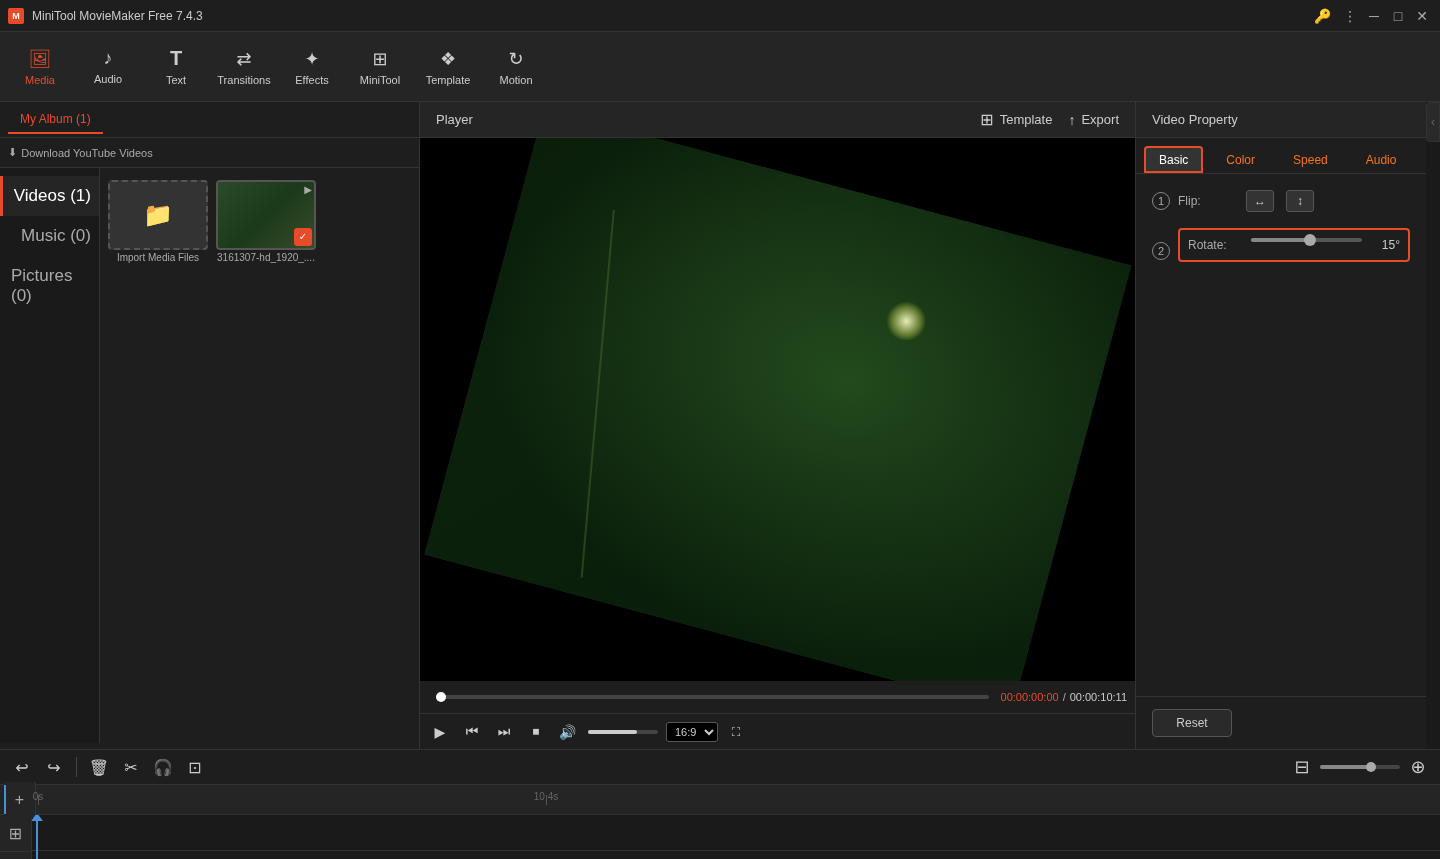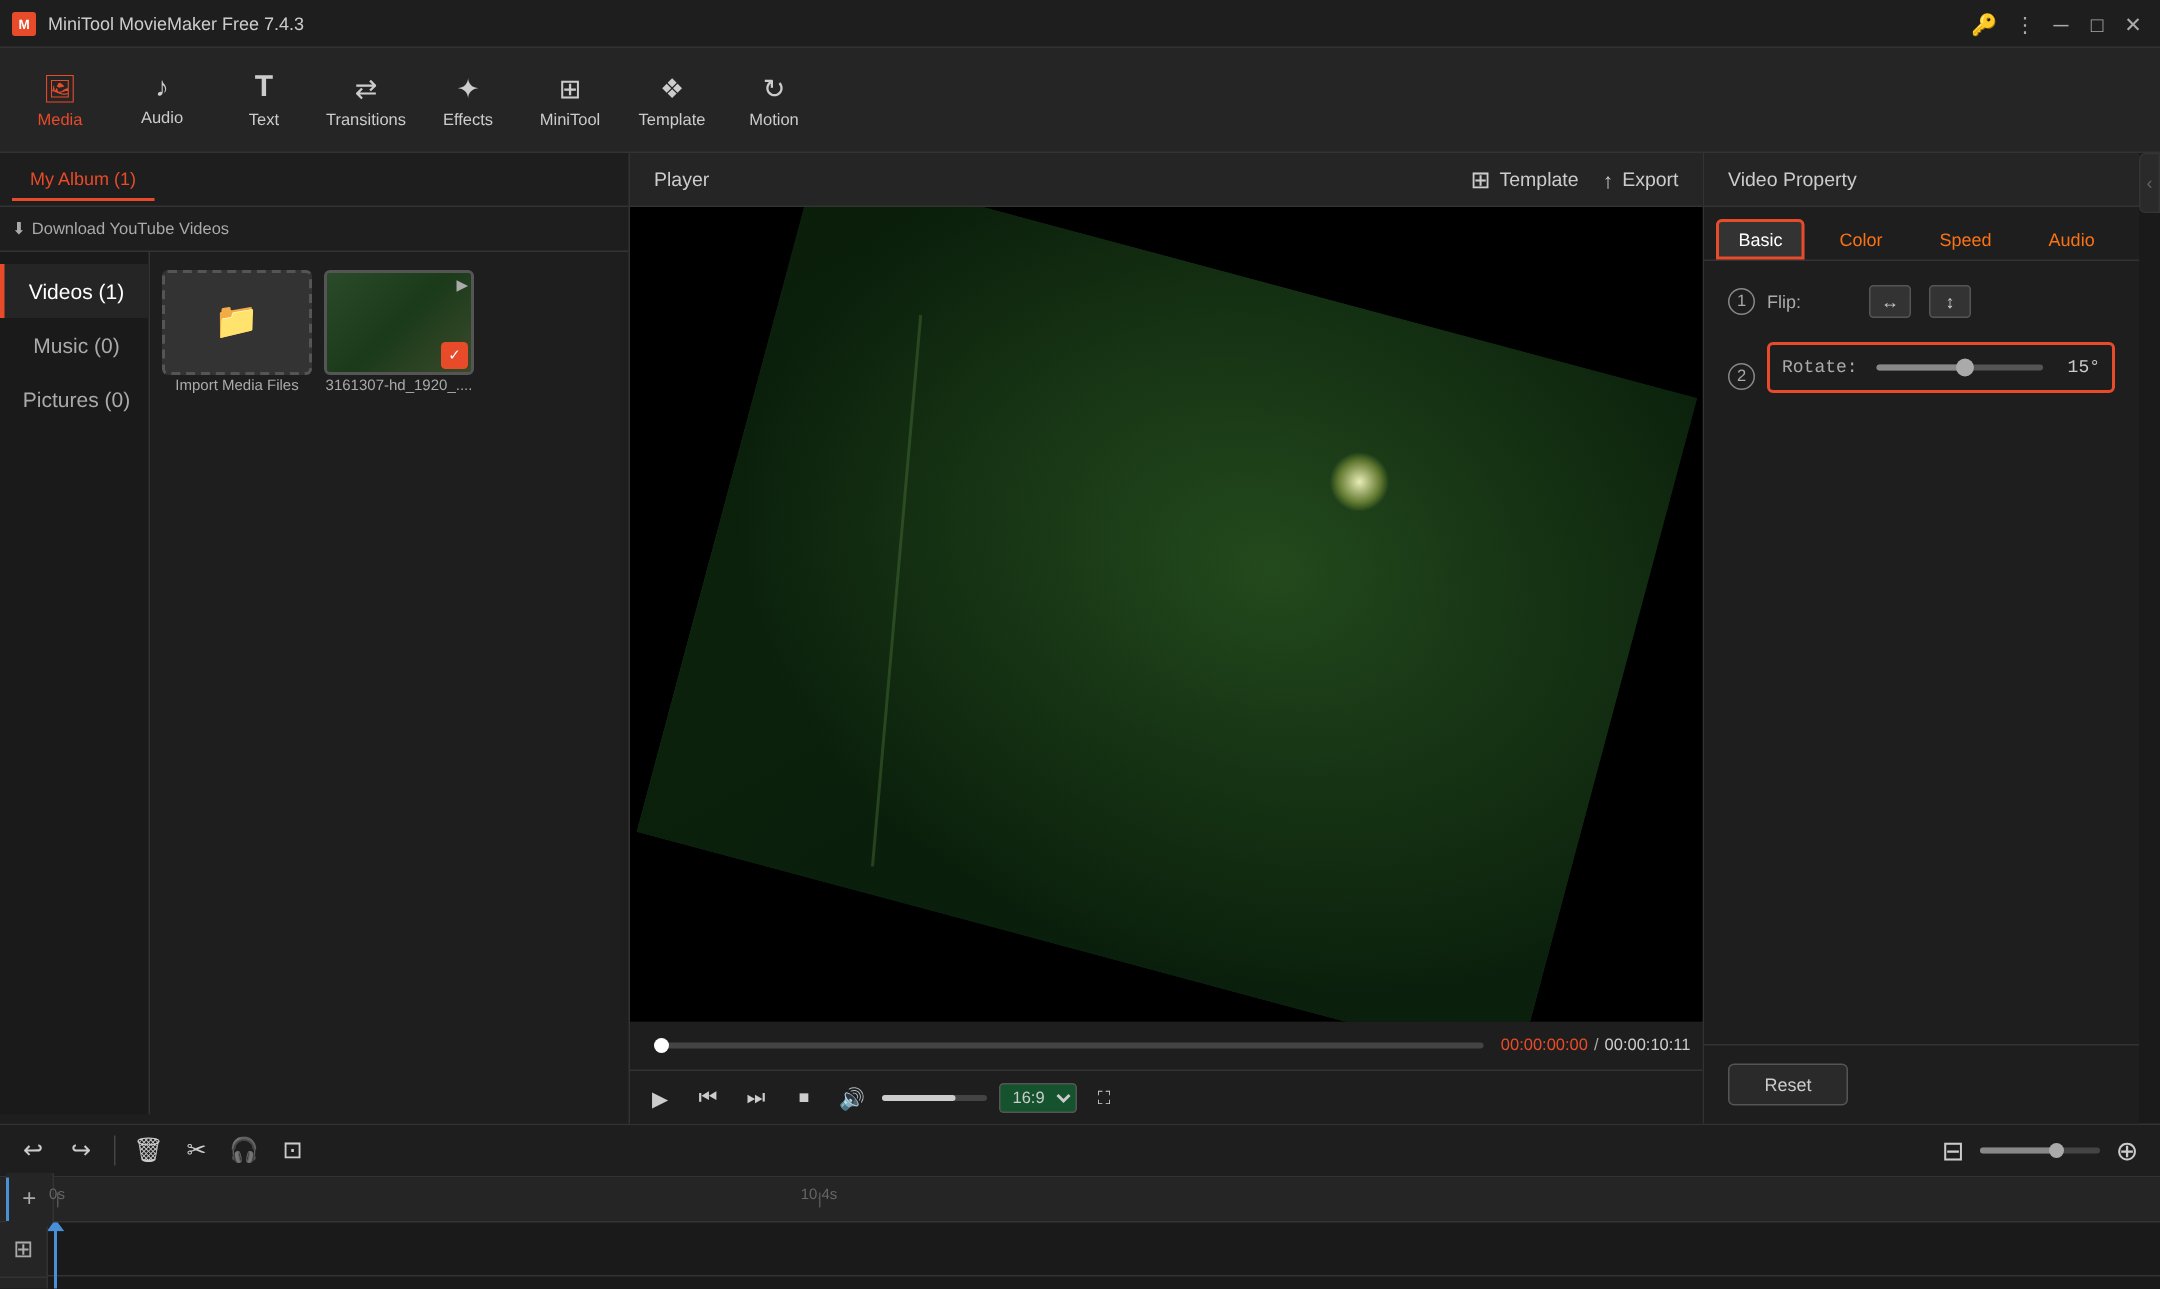--- a/index.html
+++ b/index.html
@@ -37,21 +37,21 @@
     #left-panel { width: 420px; height: 100%; background: #1e1e1e; border-right: 1px solid #333; display: flex; flex-direction: column; flex-shrink: 0; }
     #left-panel .panel-tabs { display: flex; border-bottom: 1px solid #333; padding: 0 8px; height: 36px; align-items: center; }
     .panel-tab { padding: 6px 12px; cursor: pointer; color: #aaa; font-size: 12px; border-bottom: 2px solid transparent; }
     .panel-tab.active { color: #e84b2a; border-bottom: 2px solid #e84b2a; }
     #left-panel .search-bar { display: flex; align-items: center; padding: 8px; border-bottom: 1px solid #333; gap: 8px; }
     #left-panel .search-input { flex: 1; background: #2a2a2a; border: 1px solid #444; border-radius: 4px; padding: 4px 8px; color: #ccc; font-size: 11px; }
     #left-panel .search-input::placeholder { color: #666; }
     .download-btn { display: flex; align-items: center; gap: 4px; color: #aaa; font-size: 11px; cursor: pointer; white-space: nowrap; }
     #left-panel .sidebar { display: flex; height: calc(100% - 72px); }
     .sidebar-nav { width: 100px; background: #1a1a1a; border-right: 1px solid #333; padding: 8px 0; }
-    .sidebar-nav-item { padding: 10px 8px; cursor: pointer; color: #aaa; font-size: 14px; border-left: 3px solid transparent; display: flex; align-items: center; justify-content: center; }
+    .sidebar-nav-item { padding: 10px 8px; cursor: pointer; color: #aaa; font-size: 17px; border-left: 3px solid transparent; display: flex; align-items: center; justify-content: flex-end; }
     .sidebar-nav-item.active { color: #fff; border-left: 3px solid #e84b2a; background: #252525; }
     .media-grid { flex: 1; padding: 8px; display: flex; flex-wrap: wrap; gap: 8px; align-content: flex-start; overflow-y: auto; }
     .media-item { width: 100px; height: 90px; display: flex; flex-direction: column; align-items: center; justify-content: center; cursor: pointer; }
     .media-item-thumb { width: 100px; height: 70px; background: #333; border: 2px dashed #555; border-radius: 4px; display: flex; align-items: center; justify-content: center; color: #666; font-size: 20px; position: relative; }
     .media-item-thumb.video-thumb { border: 2px solid #555; background: #2a3a2a; overflow: hidden; }
     .media-item-thumb .check-badge { position: absolute; bottom: 2px; right: 2px; width: 18px; height: 18px; background: #e84b2a; border-radius: 3px; display: flex; align-items: center; justify-content: center; color: white; font-size: 10px; }
     .media-item-thumb .video-icon { position: absolute; top: 2px; right: 2px; color: #aaa; font-size: 10px; }
     .media-item-label { font-size: 10px; color: #aaa; margin-top: 2px; text-align: center; width: 100px; overflow: hidden; text-overflow: ellipsis; white-space: nowrap; }
     .thumb-img { width: 100%; height: 100%; background: linear-gradient(135deg, #2a4a2a 0%, #1a3a1a 50%, #3a4a2a 100%); border-radius: 2px; }
 
@@ -72,35 +72,35 @@
     #player-controls { height: 32px; background: #1e1e1e; display: flex; align-items: center; padding: 0 8px; gap: 4px; }
     .progress-bar { flex: 1; height: 4px; background: #444; border-radius: 2px; margin: 0 8px; position: relative; cursor: pointer; }
     .progress-fill { width: 0%; height: 100%; background: #ccc; border-radius: 2px; }
     .progress-handle { width: 10px; height: 10px; background: #fff; border-radius: 50%; position: absolute; top: -3px; left: 0%; cursor: pointer; }
     #player-bottom { height: 36px; background: #1e1e1e; display: flex; align-items: center; padding: 0 8px; gap: 8px; border-top: 1px solid #333; }
     .ctrl-btn { width: 24px; height: 24px; display: flex; align-items: center; justify-content: center; color: #ccc; cursor: pointer; font-size: 14px; }
     .time-display { color: #e84b2a; font-size: 11px; margin-left: auto; white-space: nowrap; }
     .total-time { color: #ccc; font-size: 11px; }
     .volume-slider { width: 70px; height: 4px; background: #444; border-radius: 2px; position: relative; cursor: pointer; }
     .volume-fill { width: 70%; height: 100%; background: #ccc; border-radius: 2px; }
-    .aspect-select { background: #14532d; border: 1px solid #555; color: #ccc; font-size: 11px; padding: 2px 4px; border-radius: 3px; cursor: pointer; }
+    .aspect-select { background: #000000; border: 1px solid #555; color: #ccc; font-size: 11px; padding: 2px 4px; border-radius: 3px; cursor: pointer; }
     .fullscreen-btn { width: 20px; height: 20px; display: flex; align-items: center; justify-content: center; color: #ccc; cursor: pointer; }
 
     
     #right-panel { width: 290px; height: 100%; background: #1e1e1e; flex-shrink: 0; display: flex; flex-direction: column; }
     #right-panel .panel-title { height: 36px; background: #252525; display: flex; align-items: center; padding: 0 16px; border-bottom: 1px solid #333; color: #ccc; font-size: 13px; font-weight: 500; }
     .prop-tabs { display: flex; padding: 8px 8px 0; gap: 8px; border-bottom: 1px solid #333; }
     .prop-tab { padding: 6px 14px; cursor: pointer; color: #f97316; font-size: 12px; border-radius: 4px 4px 0 0; border: 1px solid transparent; border-bottom: none; }
     .prop-tab.active { color: #fff; background: #333; border: 1px solid #555; border-bottom: none; outline: 2px solid #e84b2a; outline-offset: -2px; }
     .prop-content { flex: 1; padding: 16px; overflow-y: auto; }
     .prop-row { display: flex; align-items: center; margin-bottom: 12px; gap: 8px; }
     .prop-label { width: 60px; color: #aaa; font-size: 12px; flex-shrink: 0; }
     .flip-btn { width: 28px; height: 22px; background: #333; border: 1px solid #555; border-radius: 3px; display: flex; align-items: center; justify-content: center; color: #ccc; cursor: pointer; font-size: 12px; }
     .rotate-section { border: 2px solid #e84b2a; border-radius: 4px; padding: 8px; margin-bottom: 12px; }
-    .rotate-row { display: flex; align-items: center; gap: 8px; font-family: Liberation Mono, monospace; }
+    .rotate-row { display: flex; align-items: flex-start; gap: 8px; }
     .rotate-label { width: 55px; color: #aaa; font-size: 12px; flex-shrink: 0; }
     .rotate-slider { flex: 1; height: 4px; background: #555; border-radius: 2px; position: relative; cursor: pointer; }
     .rotate-fill { width: 50%; height: 100%; background: #888; border-radius: 2px; }
     .rotate-handle { width: 12px; height: 12px; background: #aaa; border-radius: 50%; position: absolute; top: -4px; left: 48%; cursor: pointer; }
     .rotate-value { color: #ccc; font-size: 12px; width: 30px; text-align: right; }
     .num-badge { width: 18px; height: 18px; border: 1px solid #888; border-radius: 50%; display: flex; align-items: center; justify-content: center; color: #aaa; font-size: 11px; margin-right: 8px; flex-shrink: 0; }
     .reset-btn { width: 80px; height: 28px; background: #2a2a2a; border: 1px solid #555; border-radius: 4px; color: #ccc; cursor: pointer; font-size: 12px; margin-top: auto; display: flex; align-items: center; justify-content: center; }
     .right-footer { padding: 12px 16px; border-top: 1px solid #333; }
     .collapse-arrow { width: 16px; height: 40px; background: #2a2a2a; position: absolute; right: 290px; top: 50%; transform: translateY(-50%); display: flex; align-items: center; justify-content: center; color: #666; cursor: pointer; border-radius: 4px 0 0 4px; border: 1px solid #333; }
 

